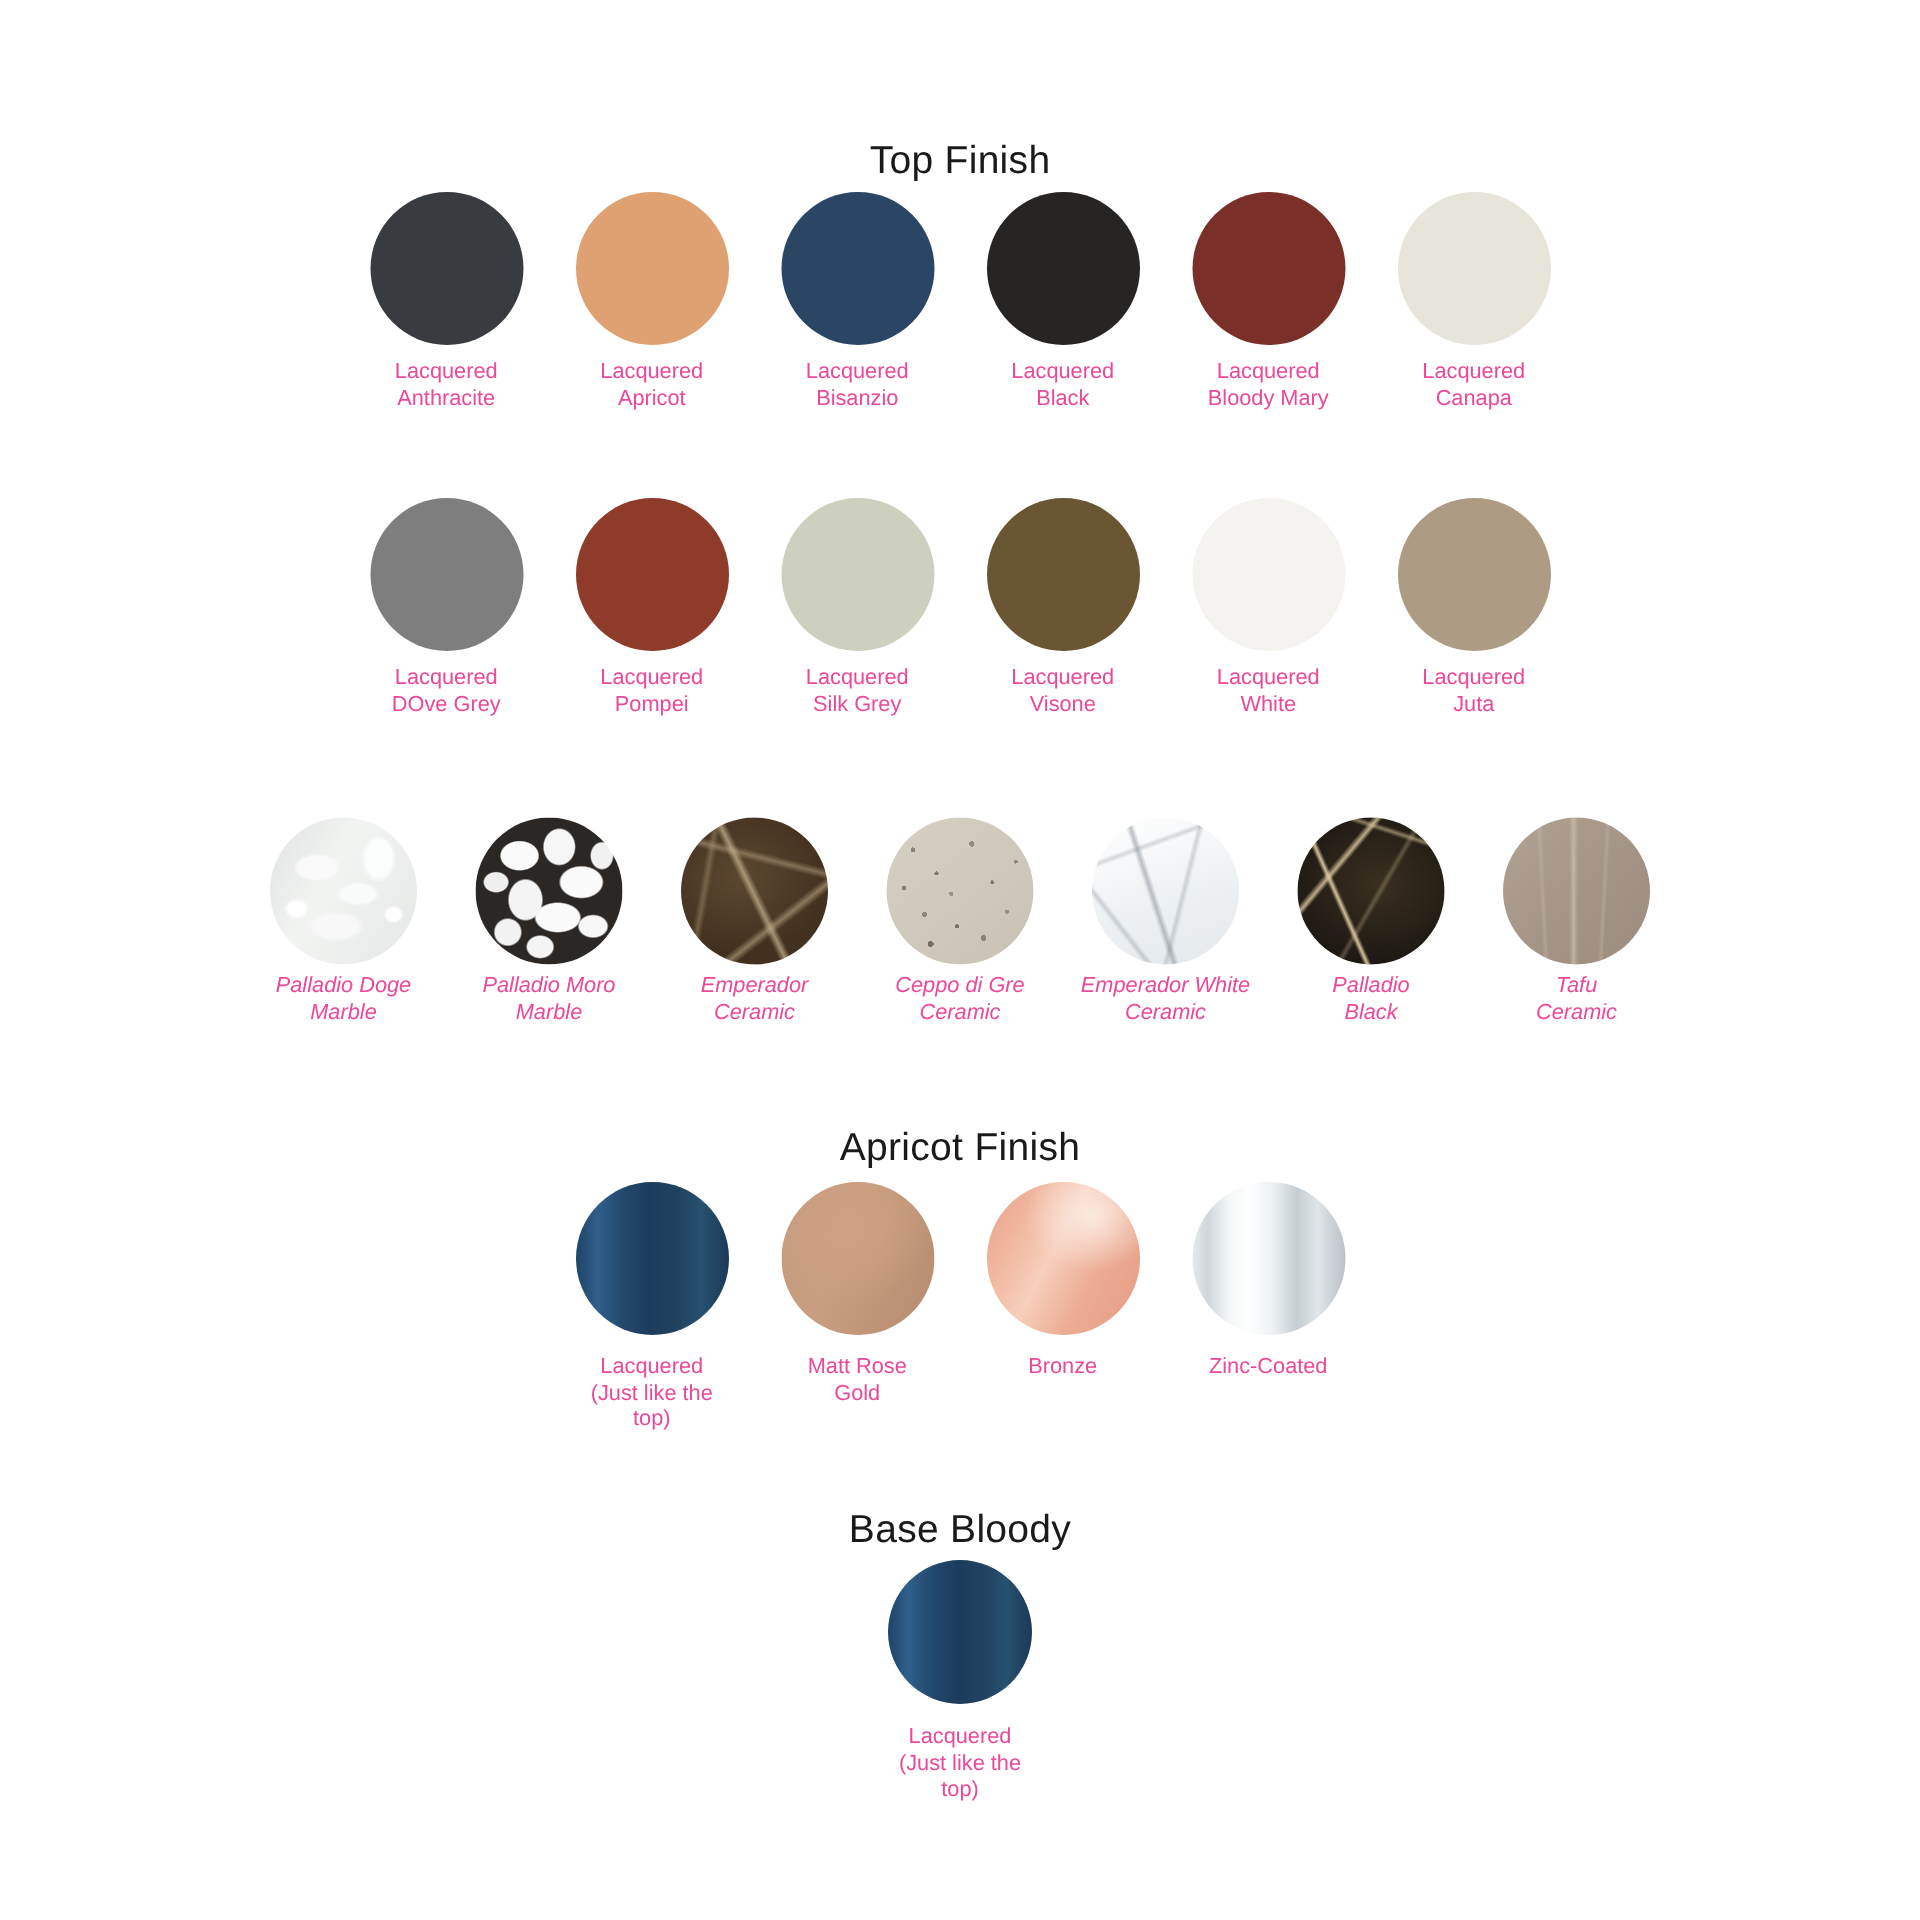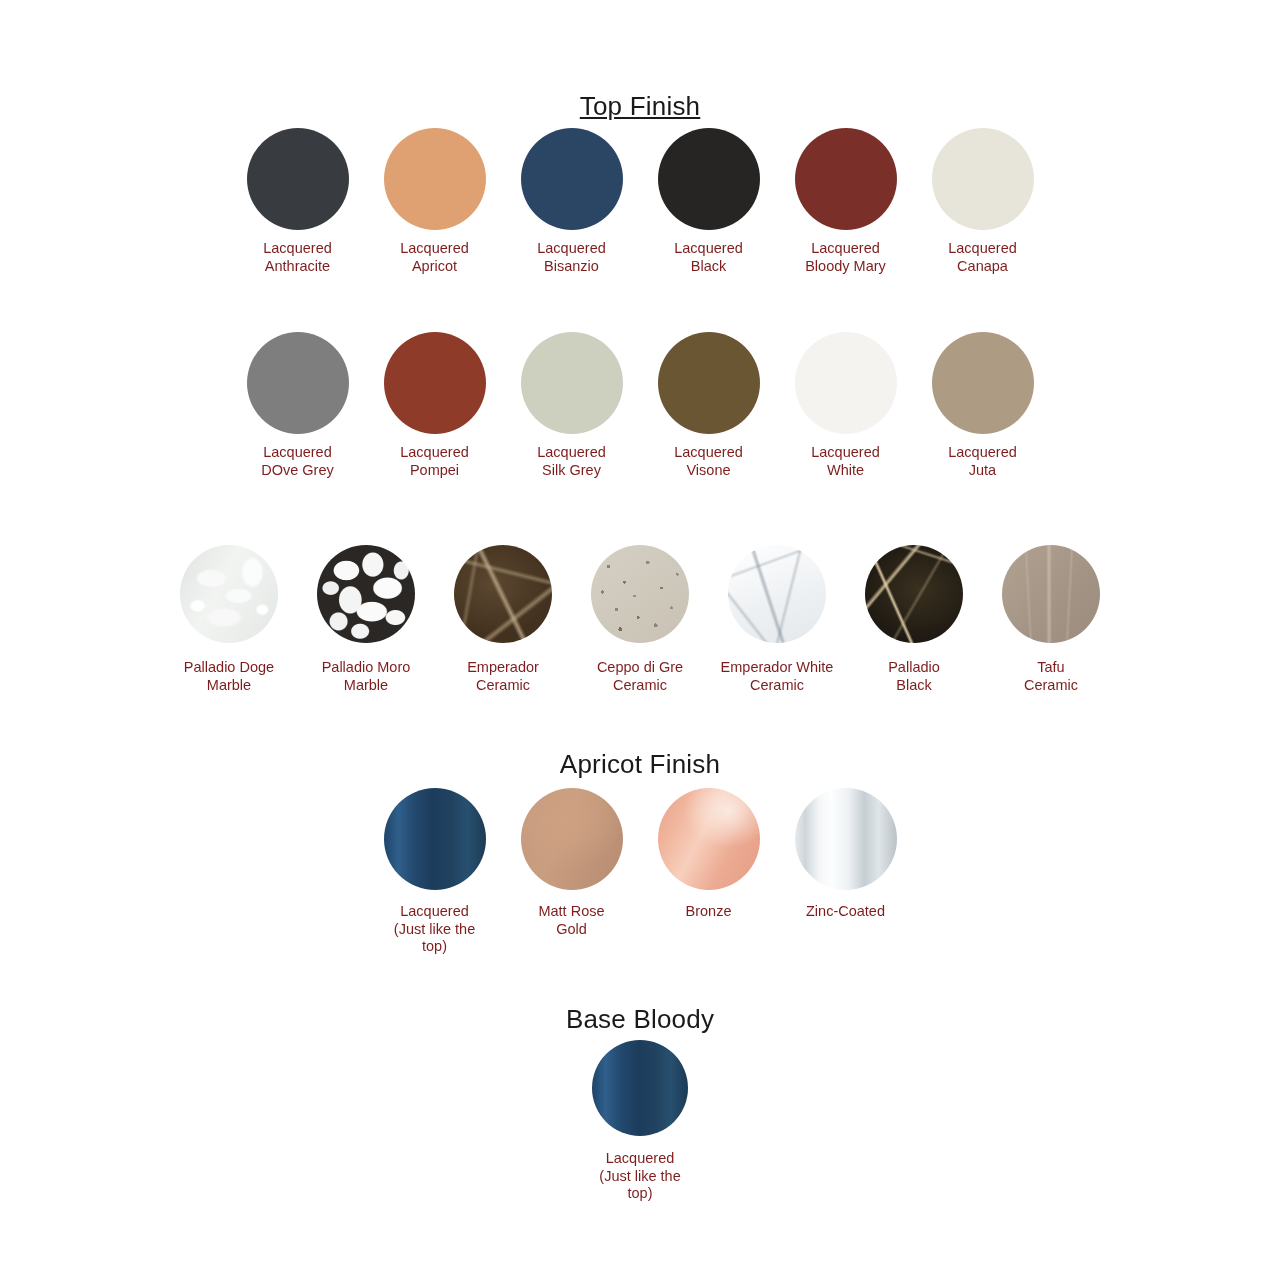--- a/index.html
+++ b/index.html
@@ -25,21 +25,21 @@
 
   
   .section-title {
     text-align: center;
     font-size: 26px;
     font-weight: 400;
     color: #1a1a1a;
     letter-spacing: 0.2px;
     line-height: 1.1;
   }
-  #title-top   { position: absolute; left: 0; right: 0; top: 70px; text-decoration: underline; }
+  #title-top   { position: absolute; left: 0; right: 0; top: 70px; }
   #title-col   { position: absolute; left: 0; right: 0; top: 728px; }
   #title-base  { position: absolute; left: 0; right: 0; top: 983px; }
 
   
   .row {
     position: absolute;
     display: flex;
     justify-content: center;
     align-items: flex-start;
   }
@@ -67,25 +67,25 @@
   .disc.lacquer { width: 102px; height: 102px; }
   .disc.stone   { width: 98px;  height: 98px; }
   .disc.column  { width: 102px; height: 102px; }
   .disc.base    { width: 96px;  height: 96px; }
 
   .caption {
     margin-top: 10px;
     font-size: 14.5px;
     line-height: 17.5px;
     text-align: center;
-    color: #7f1d1d;
+    color: #ec4899;
     white-space: pre-line;
     font-weight: 400;
   }
-  .caption.stone   { margin-top: 16px; }
+  .caption.stone   { margin-top: 6px; font-style: italic; }
   .caption.column  { margin-top: 13px; }
   .caption.base    { margin-top: 14px; }
 
   
   .tex-palladio-doge {
     background-color: #eceeec;
     background-image:
       radial-gradient(ellipse 22px 13px at 32% 34%, #f8f9f8 0 58%, rgba(190,196,192,0) 72%),
       radial-gradient(ellipse 20px 11px at 60% 52%, #f9fafa 0 56%, rgba(190,196,192,0) 72%),
       radial-gradient(ellipse 16px 22px at 74% 28%, #fbfcfc 0 55%, rgba(185,192,188,0) 73%),

